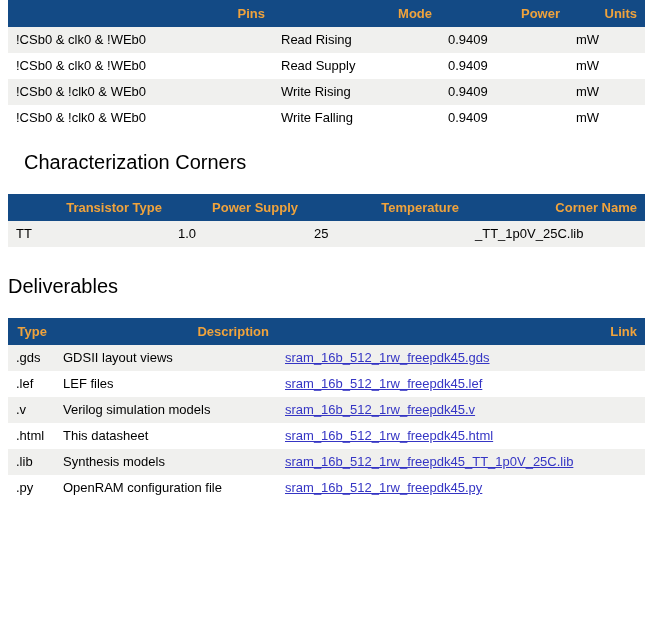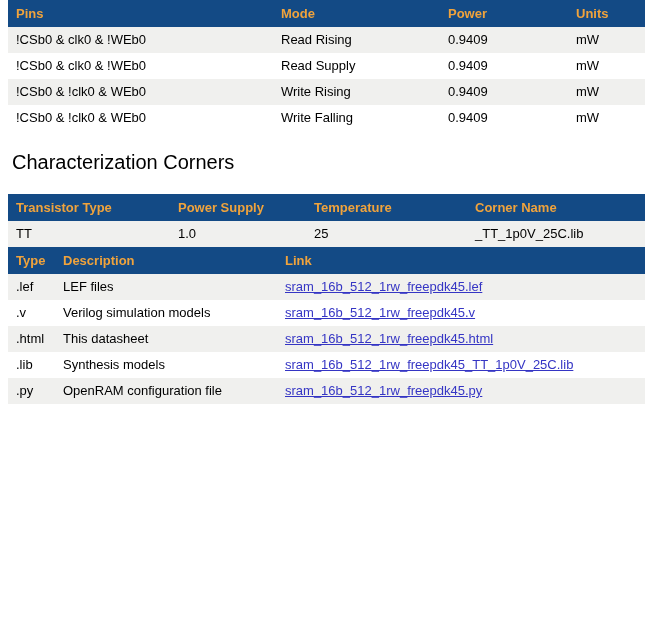--- a/index.html
+++ b/index.html
@@ -11,34 +11,34 @@
   }
   body { width: 660px; padding: 0 8px; }
 
   h2.section-title {
     font-size: 20px;
     line-height: 22px;
     font-weight: normal;
     color: #000000;
   }
   .section-power h2.section-title        { margin: 4px 0 26px 0; }
-  .section-corners h2.section-title      { margin: 20px 0 21px 4px; }
+  .section-corners h2.section-title      { margin: 20px 0 21px 16px; }
   .section-deliverables h2.section-title { margin: 28px 0 21px 0; }
 
   table.data-table {
     width: 637px;
     border-collapse: collapse;
     table-layout: fixed;
     font-size: 13px;
   }
   table.data-table th {
     background: #134a85;
     color: #f0a33c;
     font-weight: bold;
-    text-align: left;
+    text-align: right;
     padding: 6px 8px 5px 8px;
     line-height: 16px;
     white-space: nowrap;
     overflow: hidden;
   }
   table.data-table td {
     padding: 5px 8px;
     line-height: 16px;
     text-align: left;
     white-space: nowrap;
@@ -131,34 +131,40 @@
         <td>TT</td>
         <td>1.0</td>
         <td>25</td>
         <td>_TT_1p0V_25C.lib</td>
       </tr>
     </tbody>
   </table>
 </div>
 
 <div class="section-deliverables">
+  <h2 class="section-title">Deliverables</h2>
   <table class="data-table deliv-table">
     <colgroup>
         <col class="c0">
         <col class="c1">
         <col class="c2">
       </colgroup>
     <thead>
       <tr>
         <th>Type</th>
         <th>Description</th>
         <th>Link</th>
       </tr>
     </thead>
     <tbody>
+      <tr>
+        <td>.gds</td>
+        <td>GDSII layout views</td>
+        <td><a href="#" class="file-link">sram_16b_512_1rw_freepdk45.gds</a></td>
+      </tr>
       <tr>
         <td>.lef</td>
         <td>LEF files</td>
         <td><a href="#" class="file-link">sram_16b_512_1rw_freepdk45.lef</a></td>
       </tr>
       <tr>
         <td>.v</td>
         <td>Verilog simulation models</td>
         <td><a href="#" class="file-link">sram_16b_512_1rw_freepdk45.v</a></td>
       </tr>

